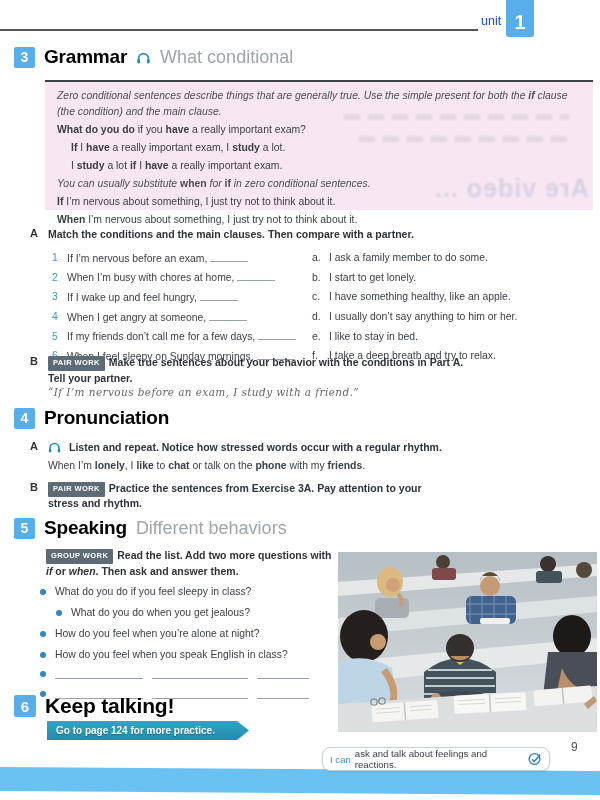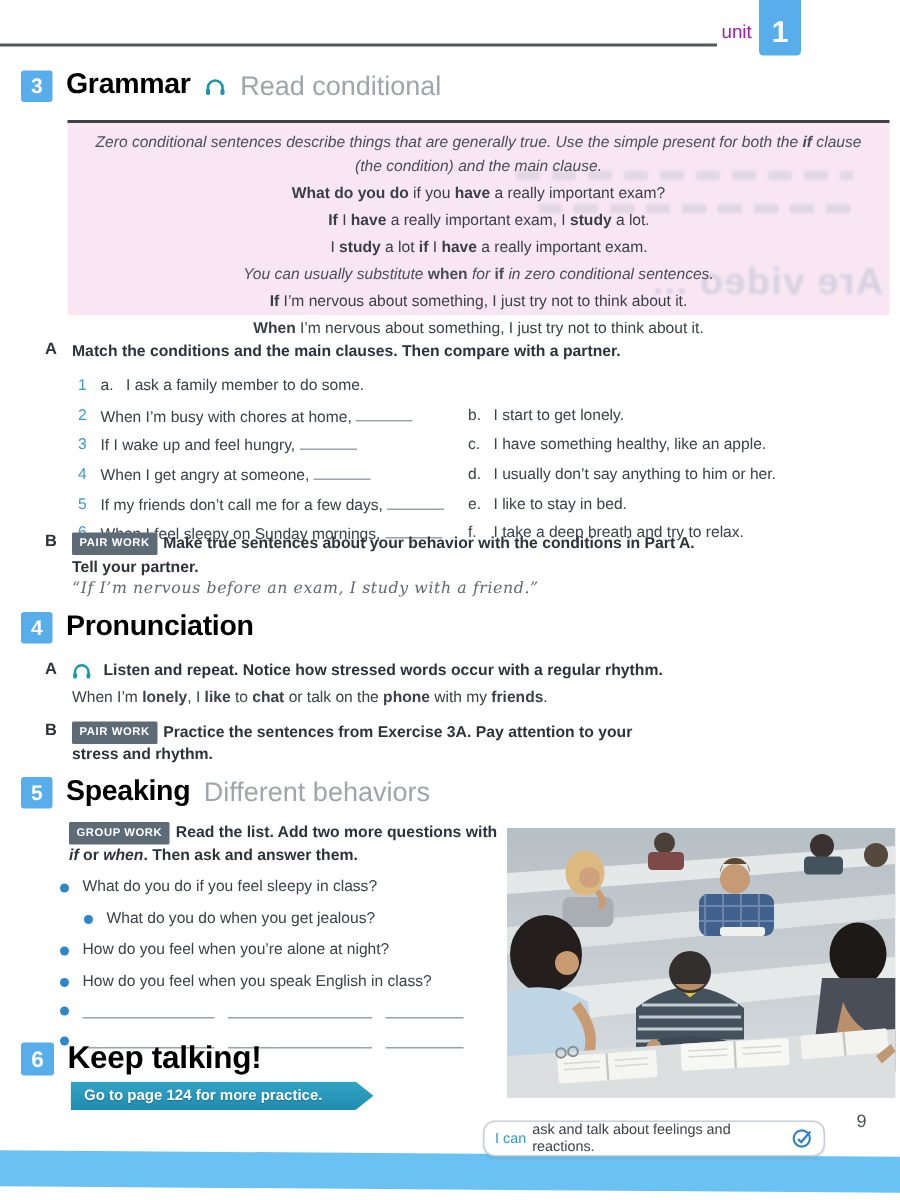--- a/index.html
+++ b/index.html
@@ -1,38 +1,38 @@
 <!DOCTYPE html>
 <html><head>
 <meta charset="utf-8">
 <style>
   html,body{margin:0;padding:0;background:#fff;}
   .page{position:relative;width:600px;height:800px;background:#ffffff;overflow:hidden;
         font-family:"Liberation Sans",sans-serif;color:#3c4148;}
 
   
   .topline{position:absolute;top:29px;left:0;width:478px;height:2px;background:#54585d;}
-  .unit-label{position:absolute;top:14px;left:481px;font-size:12.5px;color:#a21caf;}
+  .unit-label{position:absolute;top:14px;left:481px;font-size:12.5px;color:#1d4ed8;}
   .unit-box{position:absolute;top:0;left:506px;width:28px;height:37px;background:#58aeea;
             border-radius:0 0 3px 3px;color:#fff;font-size:20px;font-weight:700;
             display:flex;align-items:flex-end;justify-content:center;padding-bottom:3px;box-sizing:border-box;}
 
   
   .sec-head{position:absolute;display:flex;align-items:center;gap:9px;}
   .sec-num{width:21px;height:21px;background:#58aeea;border-radius:2px;color:#fff;
            font-weight:700;font-size:14px;display:flex;align-items:center;justify-content:center;flex:0 0 auto;}
   .sec-title{font-size:19px;font-weight:700;color:#000000;letter-spacing:-.2px;}
   .sec-sub{font-size:18px;color:#9ea5ab;font-weight:400;}
   .big .sec-num{width:22px;height:22px;font-size:15px;}
   .big .sec-title{font-size:21px;}
 
   
   .gbox{position:absolute;left:45px;top:80px;width:548px;height:130px;background:#f8e6f3;
         border-top:2px solid #3f4347;box-sizing:border-box;padding:6px 12px 0 12px;
-        font-size:10.4px;line-height:1.5;color:#3a3f46;text-align:center;}
+        font-size:10.4px;line-height:1.5;color:#3a3f46;}
   .gbox p{margin:0 0 2.5px 0;position:relative;z-index:2;}
   .gbox .it{font-style:italic;color:#4a4f56;}
   .gbox .ind{margin-left:14px;}
   .ghost-big{position:absolute;right:4px;top:88px;transform:scaleX(-1);font-size:25px;font-weight:800;
              color:#9fb0c4;opacity:.38;filter:blur(1px);white-space:nowrap;letter-spacing:1px;z-index:1;}
   .ghost-line{position:absolute;height:6px;opacity:.35;filter:blur(1.2px);z-index:1;
               background:repeating-linear-gradient(90deg,#b9bfc7 0 16px,transparent 16px 24px);}
 
   
   .ex-row{position:absolute;display:flex;align-items:flex-start;gap:8px;}
@@ -84,21 +84,21 @@
   <div class="sec-head" style="left:14px;top:46px;">
     <div class="sec-num">3</div>
     <span class="sec-title">Grammar</span>
     <span class="icon">
       <svg width="15" height="13" viewBox="0 0 13 12">
           <path d="M2 9.5 v-2.5 a4.5 4.5 0 0 1 9 0 v2.5" stroke="#1795b1" stroke-width="1.6" fill="none"></path>
           <rect x="0.8" y="7.6" width="2.5" height="3.8" rx="1.1" fill="#1795b1"></rect>
           <rect x="9.7" y="7.6" width="2.5" height="3.8" rx="1.1" fill="#1795b1"></rect>
         </svg>
     </span>
-    <span class="sec-sub">Read conditional</span>
+    <span class="sec-sub">What conditional</span>
   </div>
 
   <div class="gbox">
     <div class="ghost-line" style="right:24px;top:32px;width:225px;"></div>
     <div class="ghost-line" style="right:24px;top:54px;width:210px;"></div>
     <div class="ghost-big">Are video ...</div>
     <p class="it">Zero conditional sentences describe things that are generally true. Use the simple present for both the <span style="font-weight: 700;">if</span> clause (the condition) and the main clause.</p>
     <p><span style="font-weight: 700;">What do you do</span> if you <span style="font-weight: 700;">have</span> a really important exam?</p>
     <p class="ind"><span style="font-weight: 700;">If</span> I <span style="font-weight: 700;">have</span> a really important exam, I <span style="font-weight: 700;">study</span> a lot.</p>
     <p class="ind">I <span style="font-weight: 700;">study</span> a lot <span style="font-weight: 700;">if</span> I <span style="font-weight: 700;">have</span> a really important exam.</p>
@@ -108,20 +108,21 @@
   </div>
 
   <div class="ex-row" style="left:30px;top:227px;width:560px;">
     <span class="ex-label">A</span>
     <span class="bold-inst">Match the conditions and the main clauses. Then compare with a partner.</span>
   </div>
 
   <div style="position:absolute;left:52px;top:248px;width:540px;">
     <div class="match-row">
       <span class="m-num">1</span>
+      <span class="m-cond"><span>If I’m nervous before an exam,</span><span class="blank"></span></span>
       <span class="m-letter">a.</span>
       <span>I ask a family member to do some.</span>
     </div>
     <div class="match-row">
       <span class="m-num">2</span>
       <span class="m-cond"><span>When I’m busy with chores at home,</span><span class="blank"></span></span>
       <span class="m-letter">b.</span>
       <span>I start to get lonely.</span>
     </div>
     <div class="match-row">

